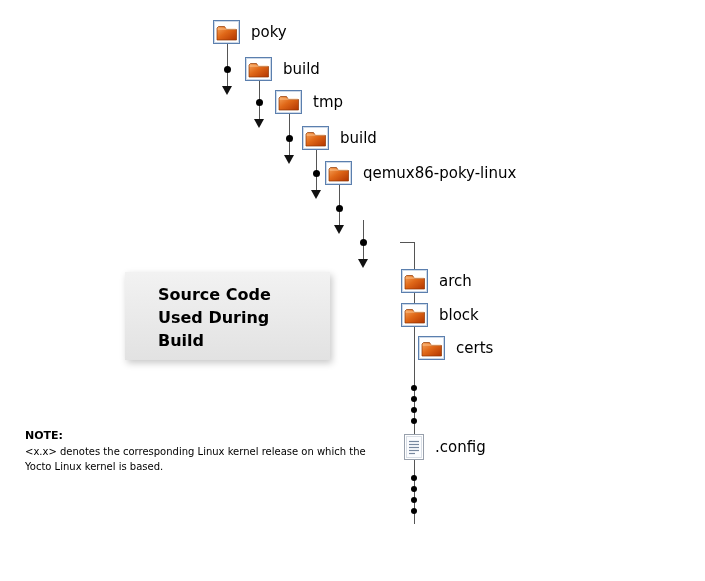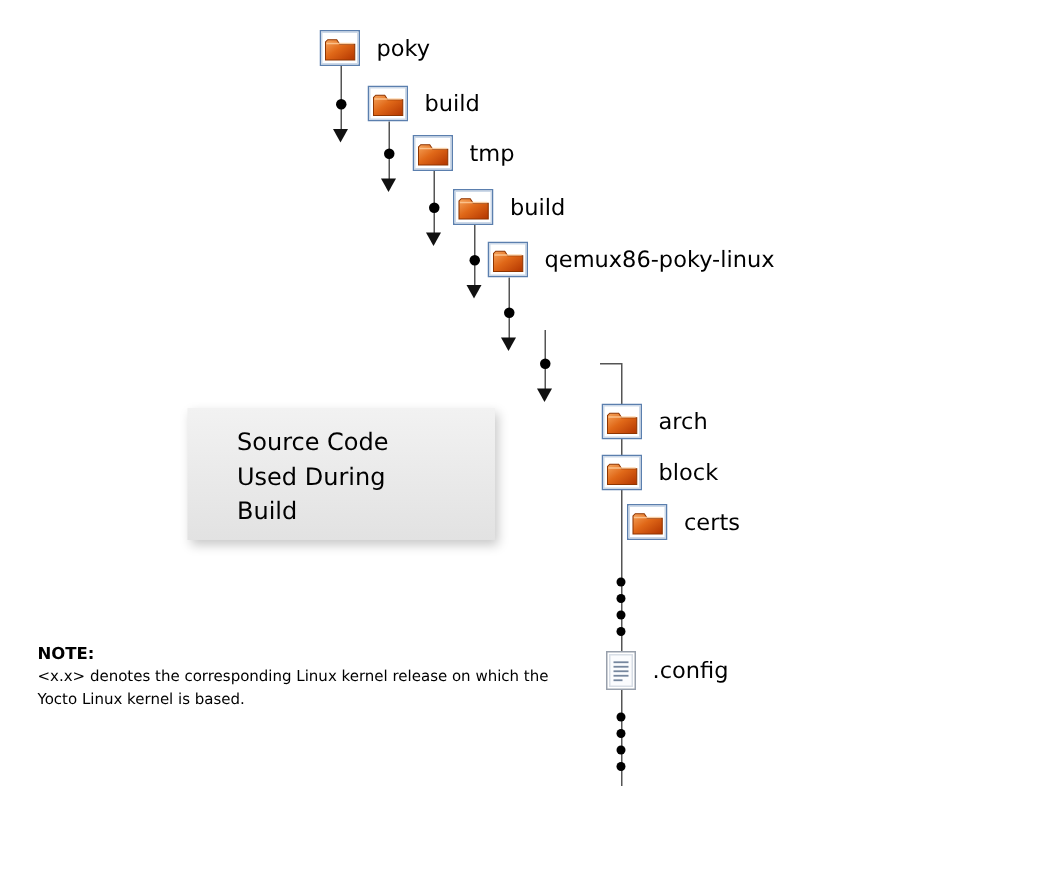--- a/index.html
+++ b/index.html
@@ -18,21 +18,21 @@
   .hline { position:absolute; height:1px; background:#555; z-index:1; }
   .bullet { position:absolute; width:7px; height:7px; border-radius:50%; background:#000; z-index:2; }
   .arrow  { position:absolute; width:0; height:0; border-left:5px solid transparent;
             border-right:5px solid transparent; border-top:9px solid #111; z-index:2; }
   .dot { position:absolute; width:6px; height:6px; border-radius:50%; background:#000; z-index:2; }
 
   
   .callout { position:absolute; left:125px; top:272px; width:205px; height:88px;
              background:linear-gradient(180deg,#f2f2f2 0%,#e2e2e2 100%);
              box-shadow:2px 3px 7px rgba(0,0,0,0.22); padding:11px 0 0 33px; z-index:1; }
-  .callout .c-line { font-size:16px; font-weight:normal; line-height:23px; color:#000; white-space:nowrap; }
+  .callout .c-line { font-size:16px; font-weight:bold; line-height:23px; color:#000; white-space:nowrap; }
 
   
   .note { position:absolute; left:25px; top:429px; width:352px; z-index:1; }
   .note .n-head { font-size:11px; font-weight:bold; color:#000; margin-bottom:3px; }
   .note .n-body { font-size:10px; line-height:14.5px; color:#000; }
 </style>
 </head>
 <body>
 
 <svg width="0" height="0" style="position:absolute" aria-hidden="true">

